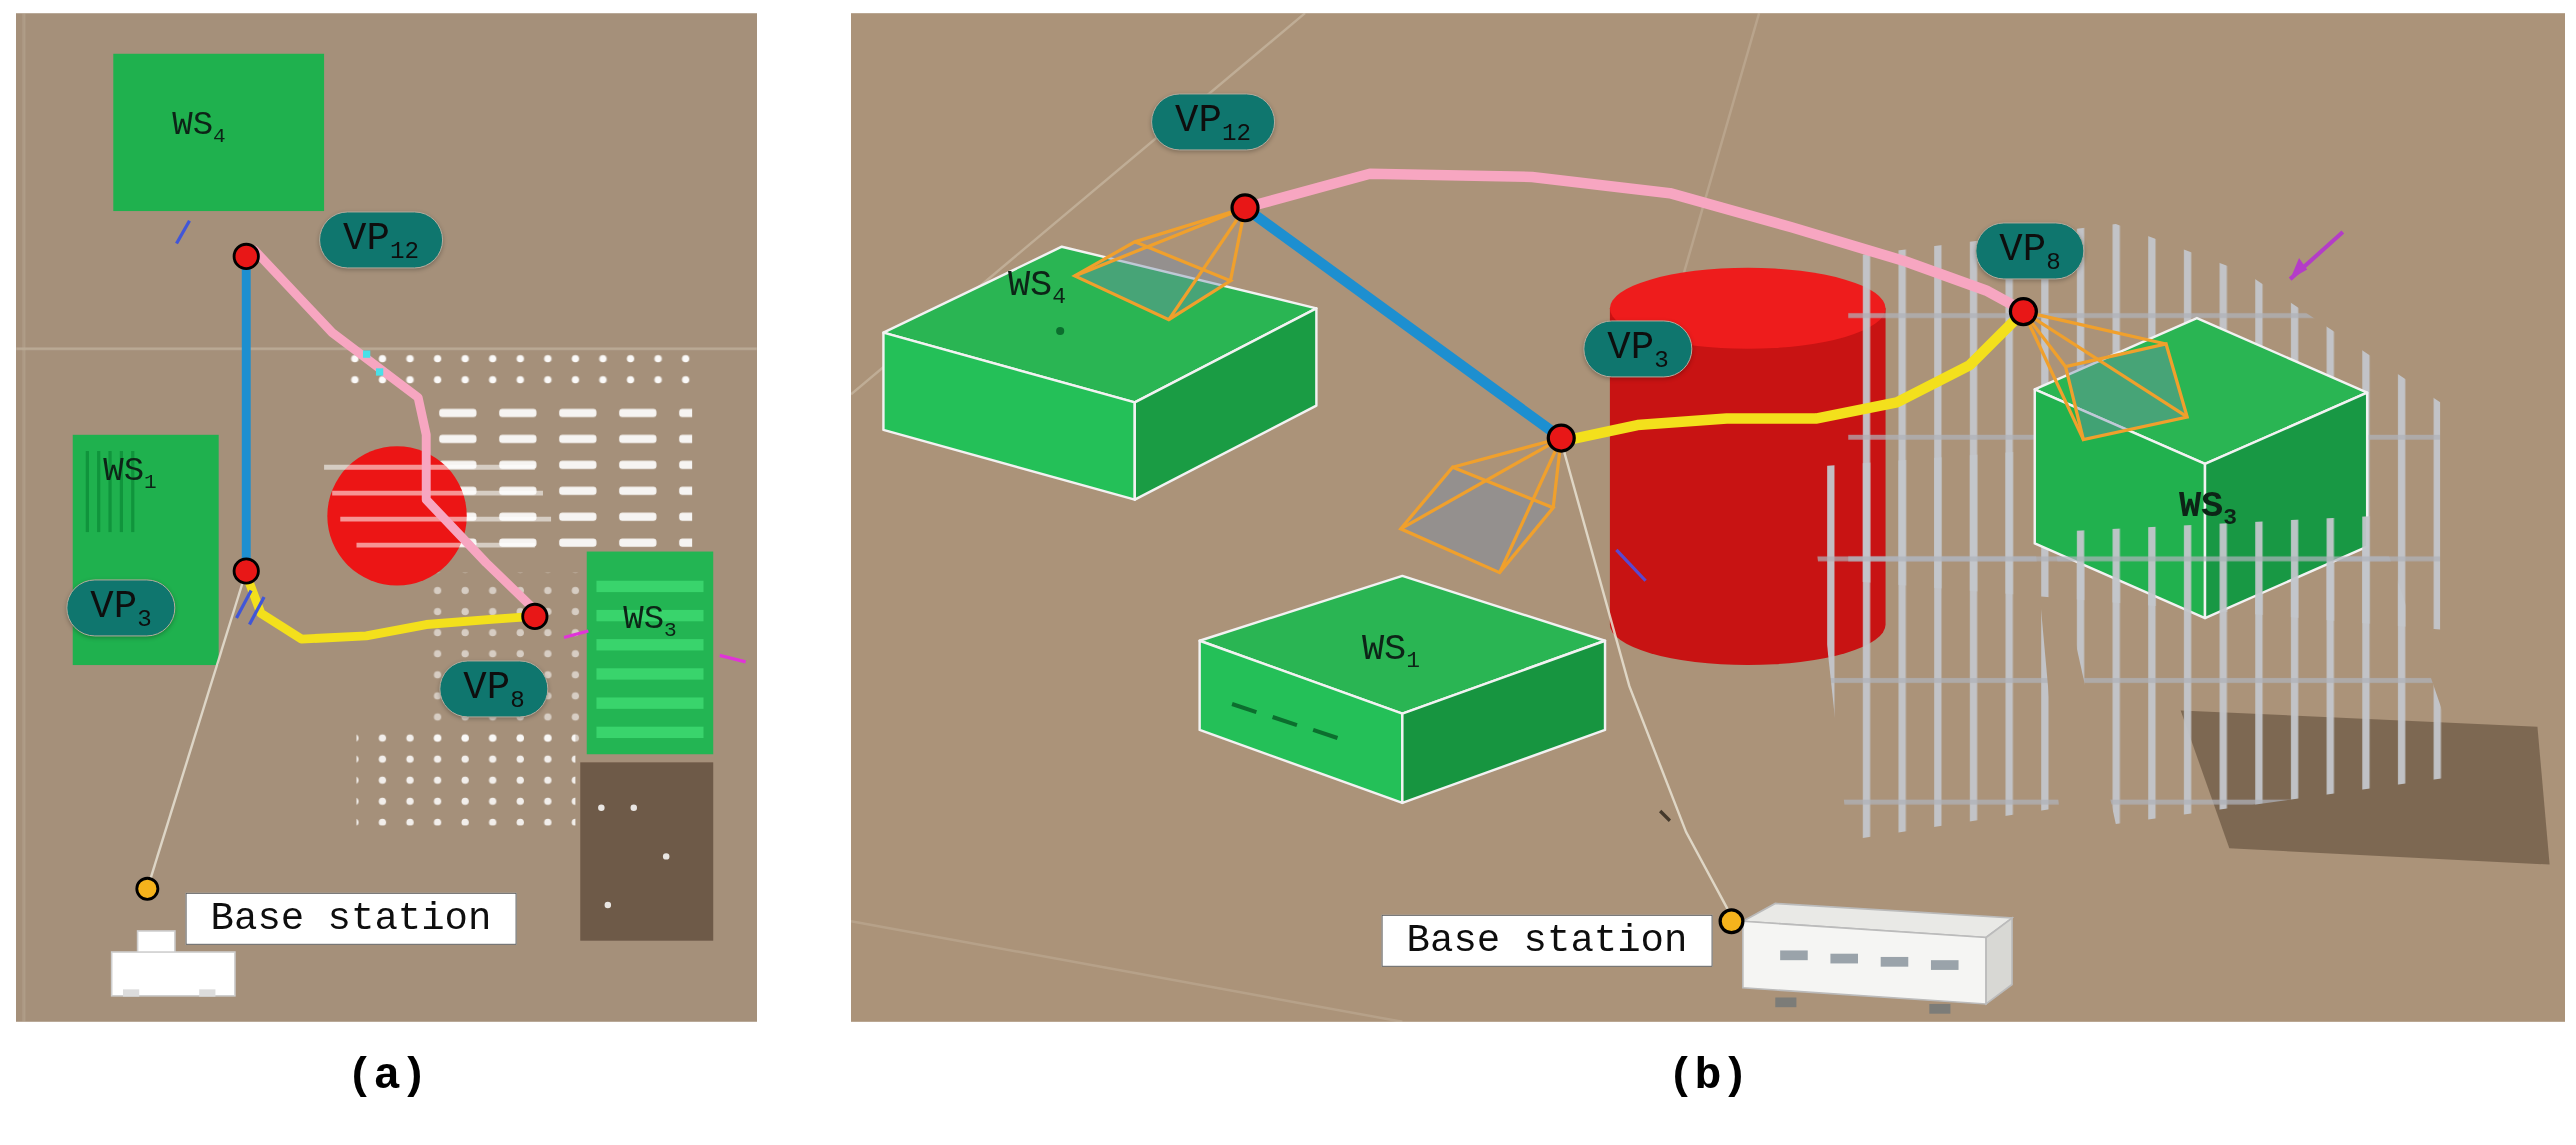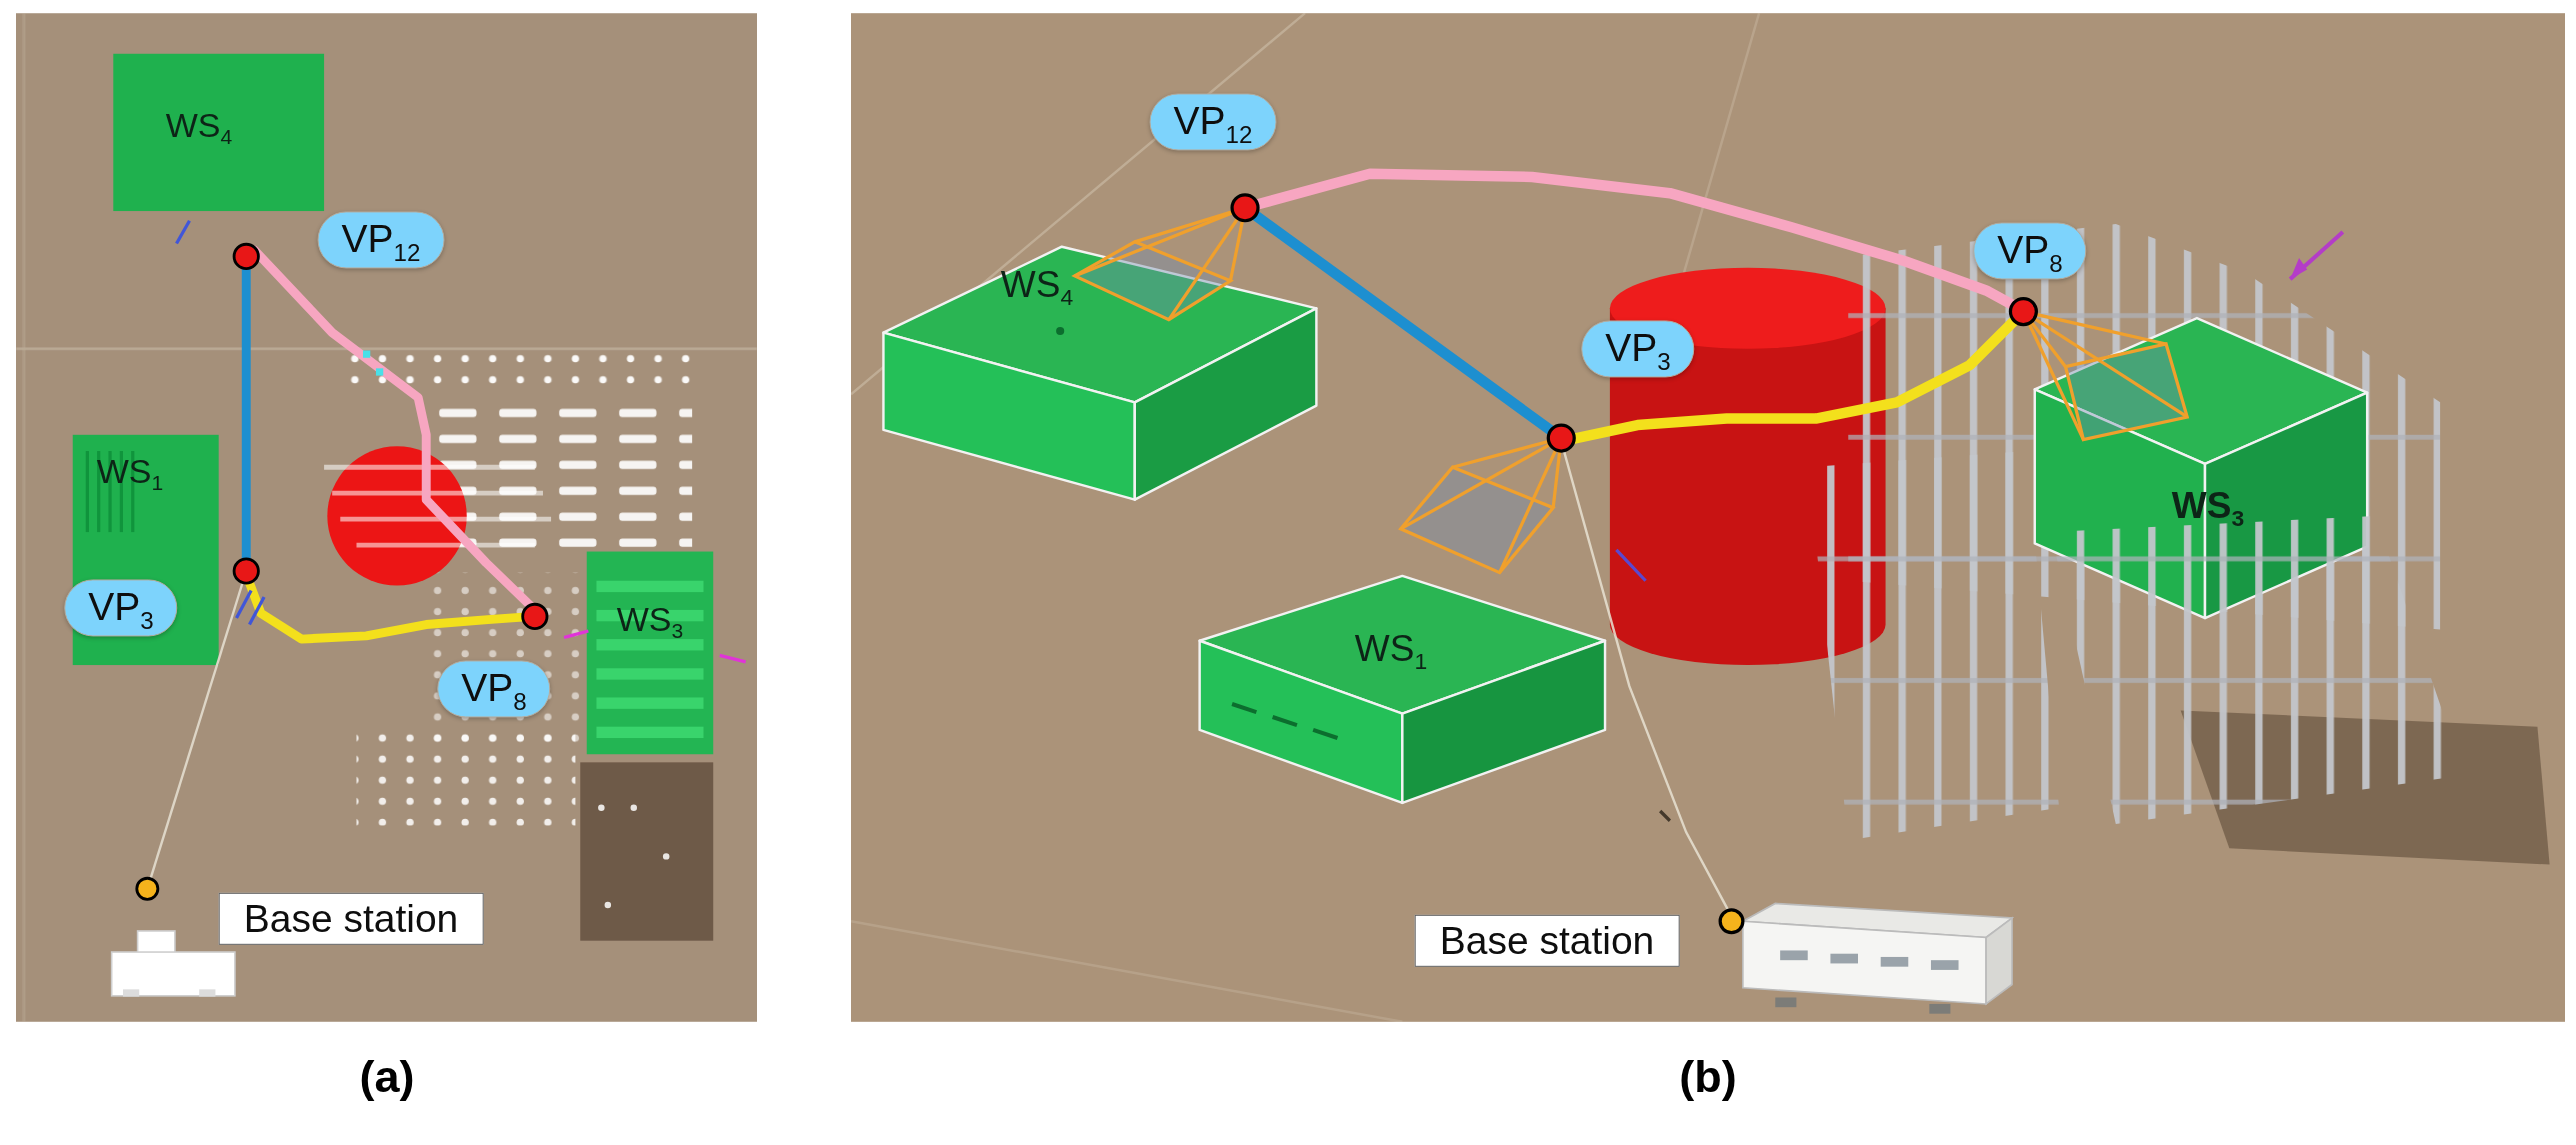--- a/index.html
+++ b/index.html
@@ -1,21 +1,21 @@
 <!DOCTYPE html>
 <html style="font-size:13px"><head>
 <meta charset="utf-8">
 <style>
   html,body{margin:0;padding:0;background:#ffffff;}
-  #page{position:relative;width:2576px;height:1146px;background:#ffffff;font-family:Liberation Sans, sans-serif;}
+  #page{position:relative;width:2576px;height:1146px;background:#ffffff;font-family:Liberation Mono, monospace;}
   .panel{position:absolute;overflow:hidden;}
   .panel svg{position:absolute;left:0;top:0;}
   .pill{
     position:absolute;transform:translate(-50%,-50%);
-    background:#7dd3fc;border:1.6px solid #b5ac9e;border-radius:39px;
+    background:#0f766e;border:1.6px solid #b5ac9e;border-radius:39px;
     padding:3.2px 23px;font-size:39px;color:#0e0e0e;white-space:nowrap;
     box-shadow:0 1.6px 4px rgba(0,0,0,.25);line-height:1.25;z-index:5;
   }
   .station{
     position:absolute;transform:translate(-50%,-50%);
     background:#ffffff;border:1.6px solid #5c5c5c;
     padding:3.2px 24px;font-size:39px;color:#0e0e0e;white-space:nowrap;z-index:5;
   }
   .wslabel{
     position:absolute;transform:translate(-50%,-50%);

